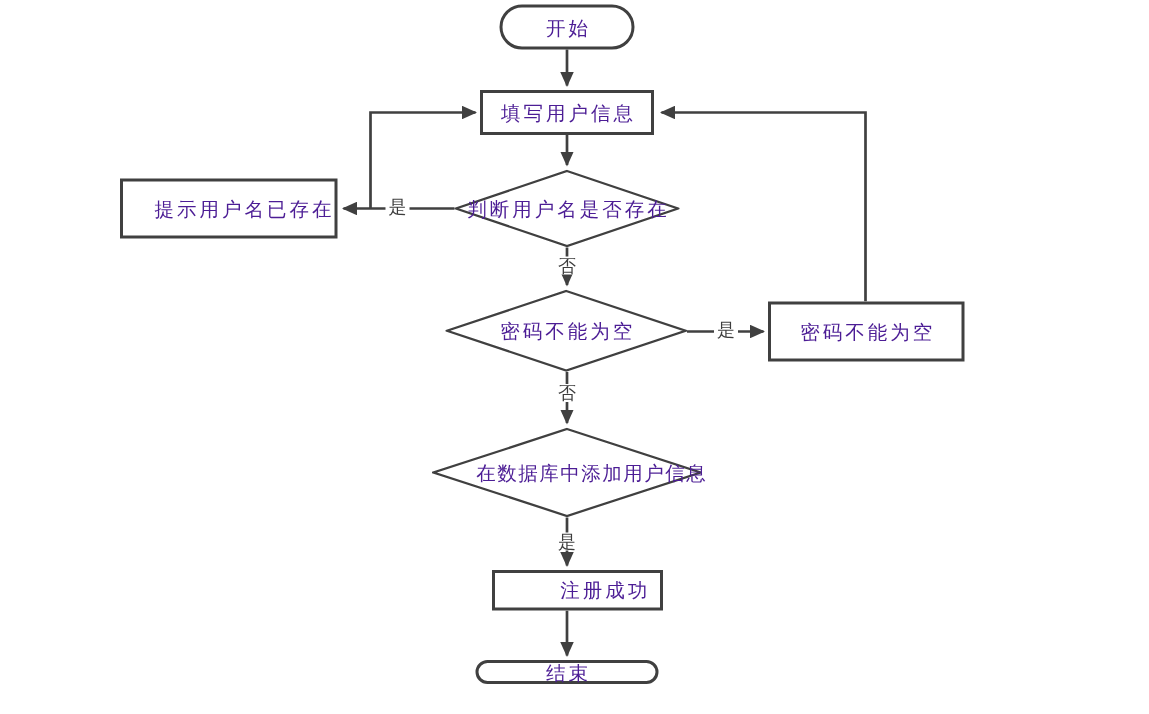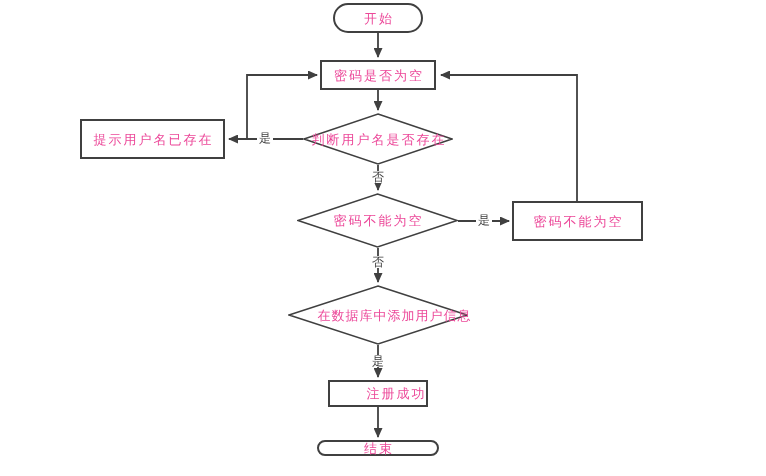--- a/index.html
+++ b/index.html
@@ -4,21 +4,21 @@
 <style>
   html,body{margin:0;padding:0;background:#ffffff;}
   .canvas{
     position:relative;width:766px;height:476px;background:#ffffff;overflow:hidden;
     font-family:"Liberation Sans","DejaVu Sans",sans-serif;
   }
   .wires{position:absolute;left:0;top:0;width:766px;height:476px;}
   .wires polyline{fill:none;stroke:#404040;stroke-width:1.8;}
   .node{
     position:absolute;display:flex;align-items:center;justify-content:center;
-    box-sizing:border-box;color:#ec4899;
+    box-sizing:border-box;color:#4c1d95;
   }
   .rect{border:2px solid #404040;background:#ffffff;}
   .stadium{border:2px solid #404040;background:#ffffff;border-radius:17px;}
   .diamond{background:transparent;border:none;font-family:Liberation Serif, serif;}
   .diamond-shape{position:absolute;left:0;top:0;width:100%;height:100%;}
   .diamond-shape polygon{fill:#ffffff;stroke:#404040;stroke-width:1.5;}
   .lbl{
     position:relative;font-size:13px;letter-spacing:2px;text-indent:2px;
     white-space:nowrap;line-height:1;z-index:2;
   }
@@ -49,31 +49,31 @@
     <polyline points="378,248 378,282" marker-end="url(#arrow)"></polyline>
     <polyline points="378,345 378,377" marker-end="url(#arrow)"></polyline>
     <polyline points="378,407 378,437" marker-end="url(#arrow)"></polyline>
   </svg>
 
   <div class="node stadium" style="left:333px;top:3px;width:90px;height:30px;">
     <span class="lbl">开始</span>
   </div>
 
   <div class="node rect" style="left:320px;top:60px;width:116px;height:30px;">
-    <span class="lbl">密码是否为空</span>
+    <span class="lbl">填写用户信息</span>
   </div>
 
   <div class="node diamond" style="left:303px;top:113px;width:150px;height:52px;">
     <svg class="diamond-shape" viewBox="0 0 150 52" preserveAspectRatio="none">
       <polygon points="75,1 149,26 75,51 1,26"></polygon>
     </svg>
     <span class="lbl">判断用户名是否存在</span>
   </div>
 
-  <div class="node rect" style="left:80px;top:119px;width:145px;height:40px;">
+  <div class="node rect" style="left:80px;top:119px;width:145px;height:40px;justify-content:flex-end;">
     <span class="lbl">提示用户名已存在</span>
   </div>
 
   <div class="node diamond" style="left:297px;top:193px;width:161px;height:55px;">
     <svg class="diamond-shape" viewBox="0 0 161 55" preserveAspectRatio="none">
       <polygon points="80.5,1 160,27.5 80.5,54 1,27.5"></polygon>
     </svg>
     <span class="lbl">密码不能为空</span>
   </div>
 
@@ -81,21 +81,21 @@
     <span class="lbl">密码不能为空</span>
   </div>
 
   <div class="node diamond" style="left:288px;top:285px;width:180px;height:60px;">
     <svg class="diamond-shape" viewBox="0 0 180 60" preserveAspectRatio="none">
       <polygon points="90,1 179,30 90,59 1,30"></polygon>
     </svg>
     <span class="lbl" style="letter-spacing:1px;text-indent:1px;margin-left:32px;">在数据库中添加用户信息</span>
   </div>
 
-  <div class="node rect" style="left:328px;top:380px;width:100px;height:27px;padding-left:35px;">
+  <div class="node rect" style="left:328px;top:380px;width:114px;height:27px;padding-left:35px;">
     <span class="lbl">注册成功</span>
   </div>
 
   <div class="node stadium" style="left:317px;top:440px;width:122px;height:16px;">
     <span class="lbl">结束</span>
   </div>
 
   <span class="edge-lbl" style="left:265px;top:138px;">是</span>
   <span class="edge-lbl" style="left:378px;top:177px;">否</span>
   <span class="edge-lbl" style="left:484px;top:220px;">是</span>

